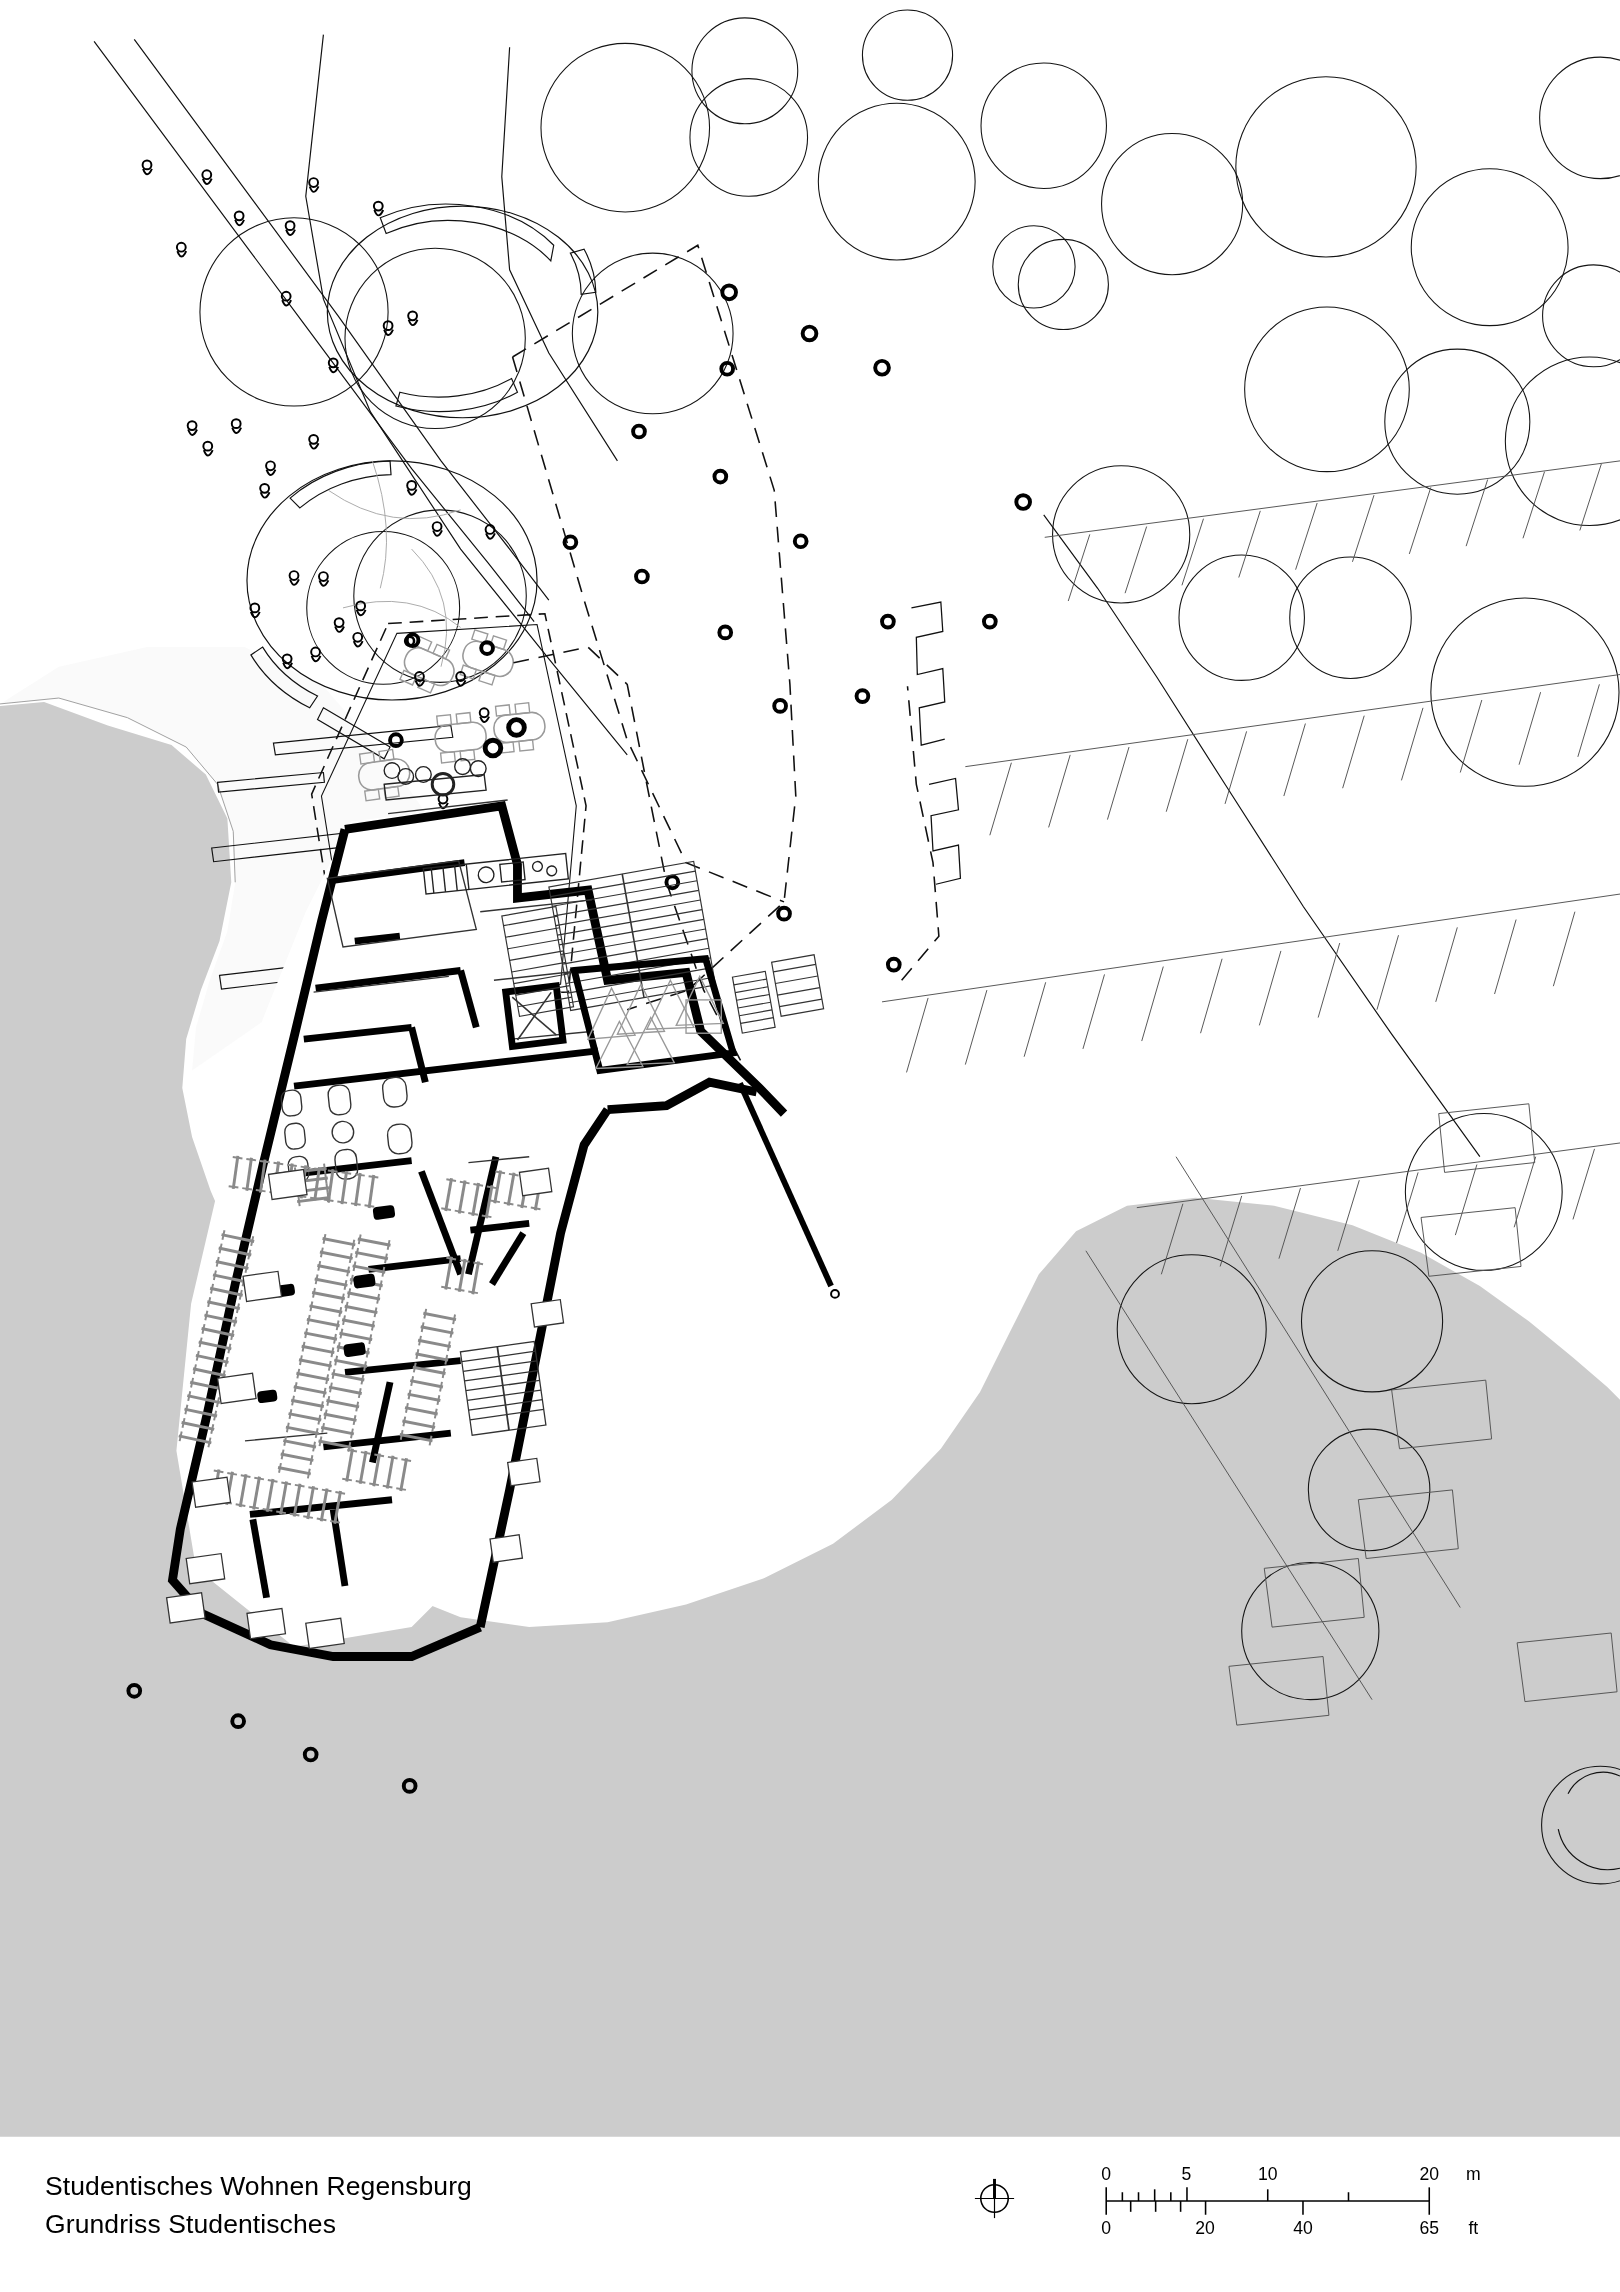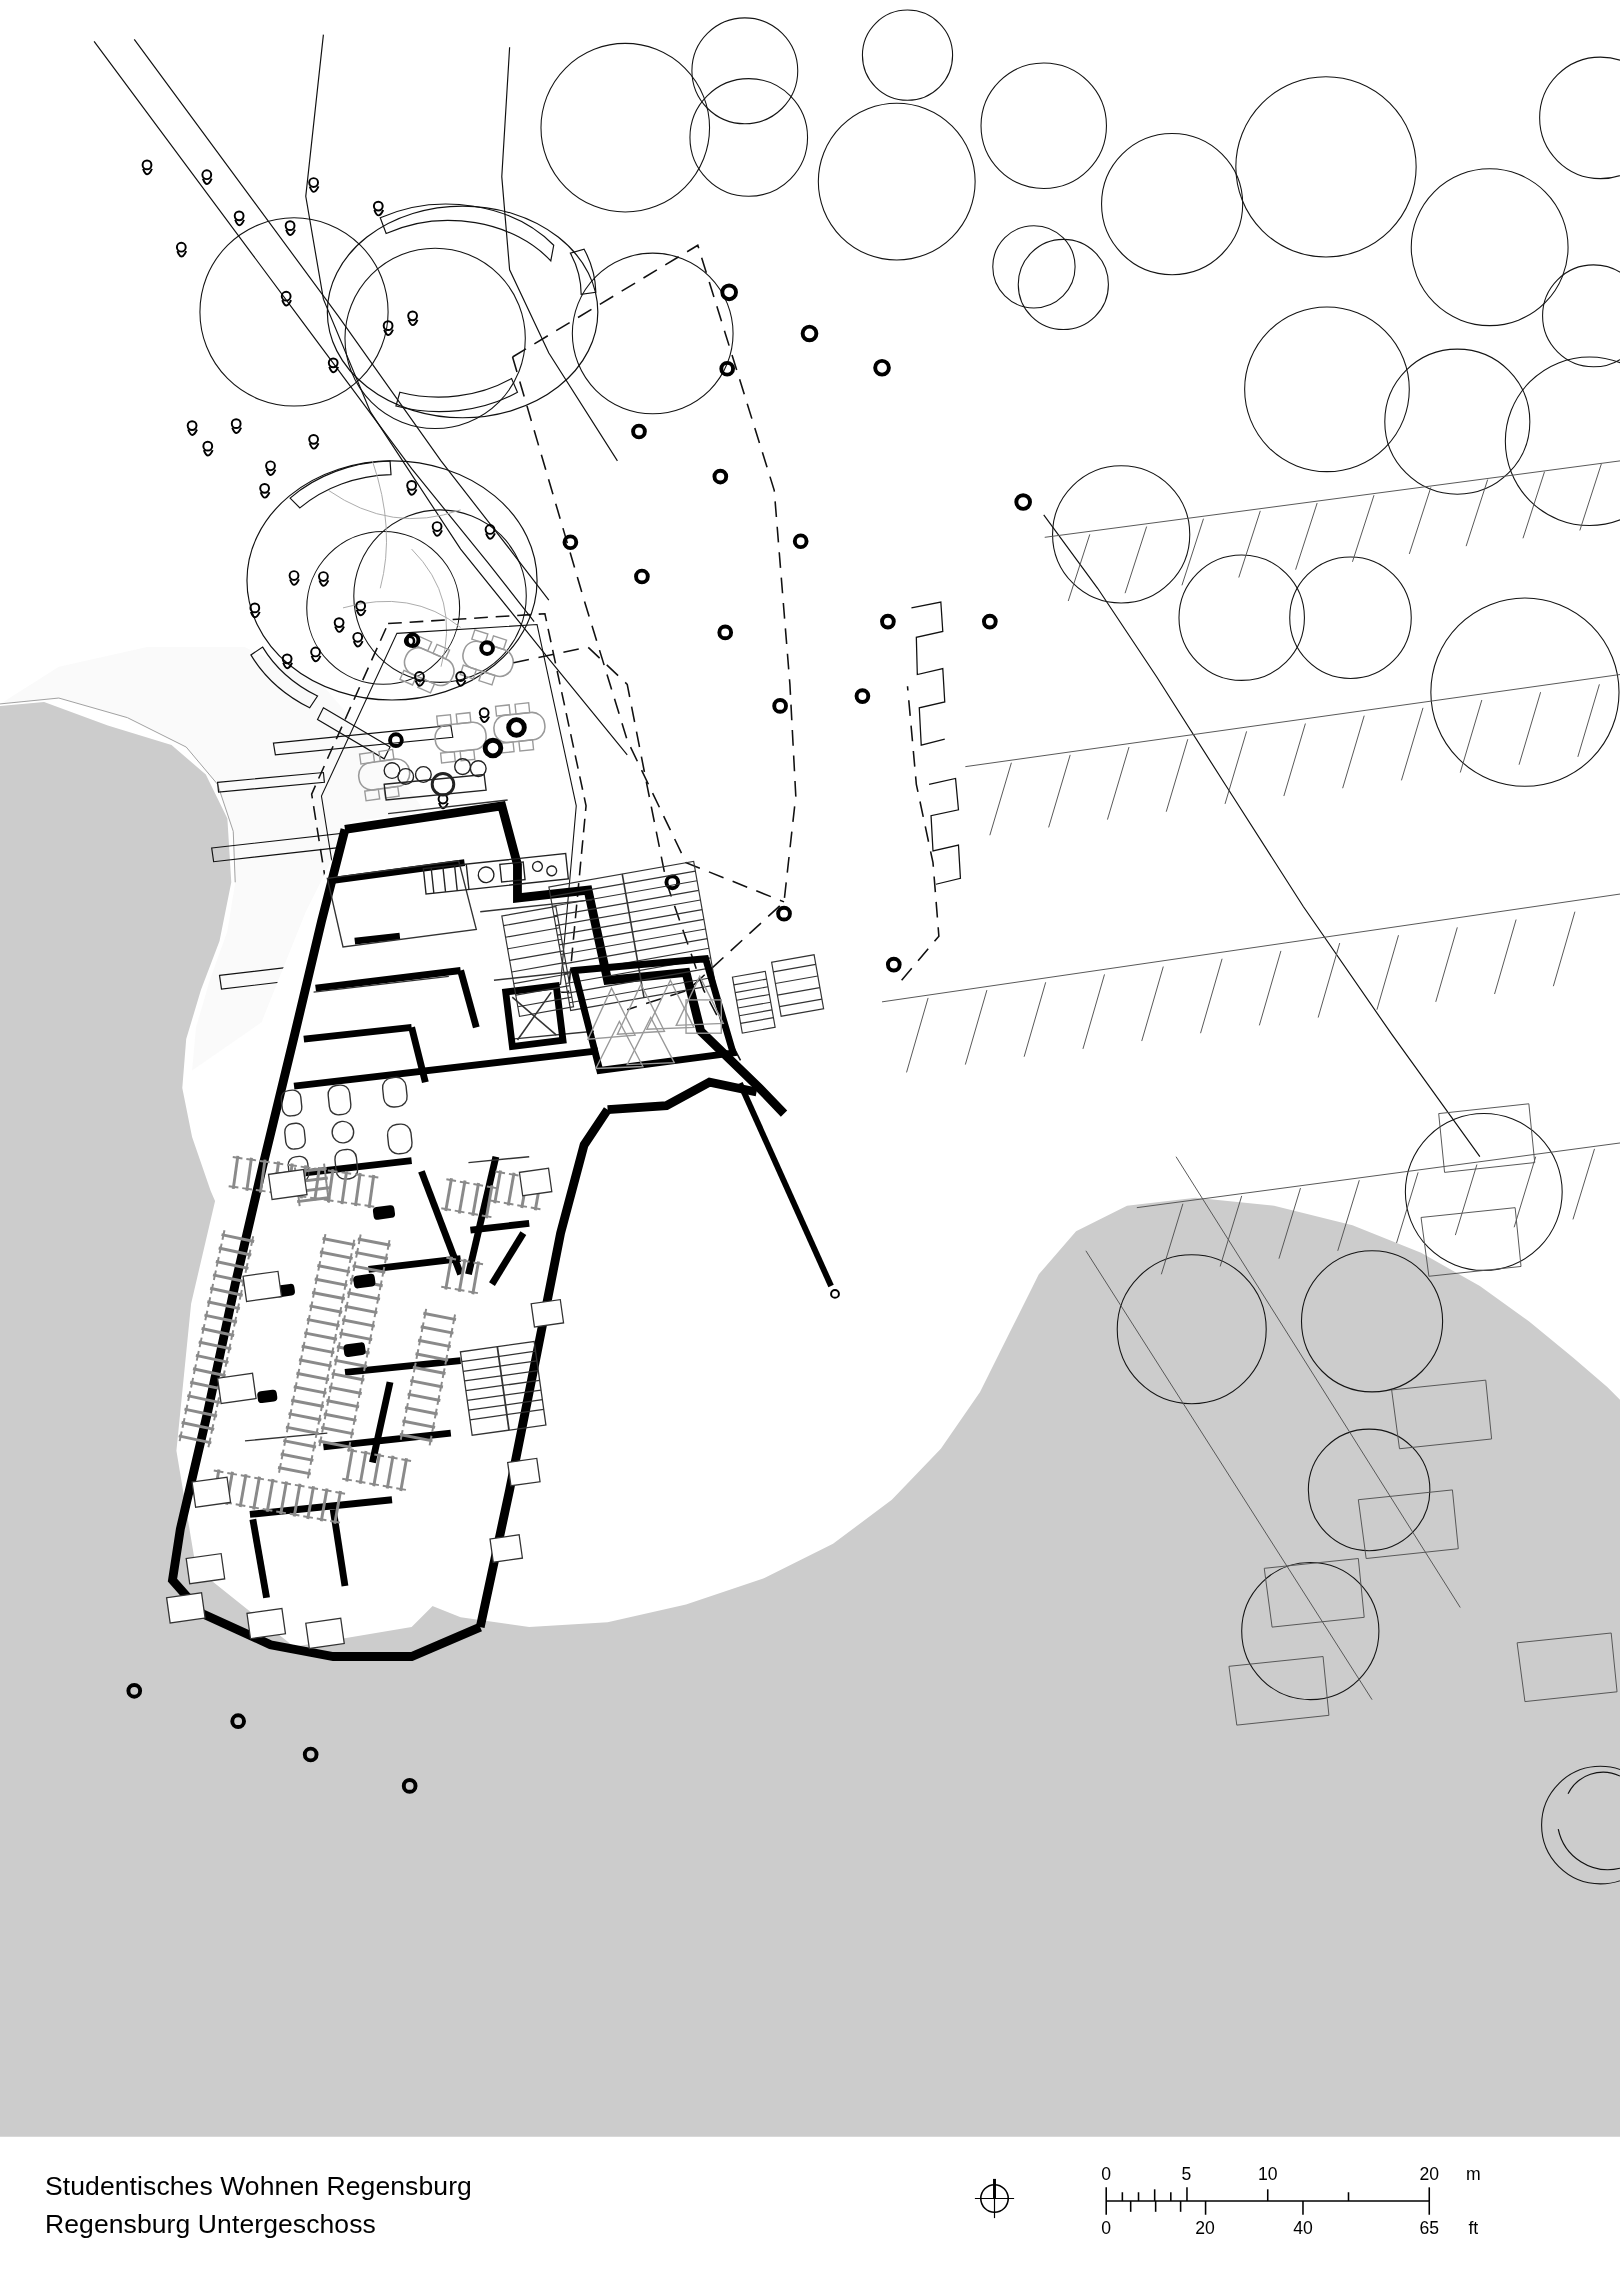--- a/index.html
+++ b/index.html
@@ -665,21 +665,21 @@
       <path d="M 1590 1866 A 52 52 0 0 0 1653 1906"></path>
     </g>
 
   </svg>
   </div>
 
   <div id="caption-area">
 
     <div id="caption-block">
       <div class="cap-line">Studentisches Wohnen Regensburg</div>
-      <div class="cap-line">Regensburg Untergeschoss</div>
+      <div class="cap-line">Grundriss Studentisches</div>
     </div>
 
     <div id="north-symbol">
       <svg viewBox="0 0 50 50" width="49" height="49">
         <circle cx="25" cy="25" r="14" fill="none" stroke="#000" stroke-width="1.6"></circle>
         <line x1="25" y1="5" x2="25" y2="25" stroke="#000" stroke-width="3"></line>
         <line x1="25" y1="25" x2="25" y2="45" stroke="#000" stroke-width="1.2"></line>
         <line x1="5" y1="25" x2="45" y2="25" stroke="#000" stroke-width="1.2"></line>
       </svg>
     </div>

